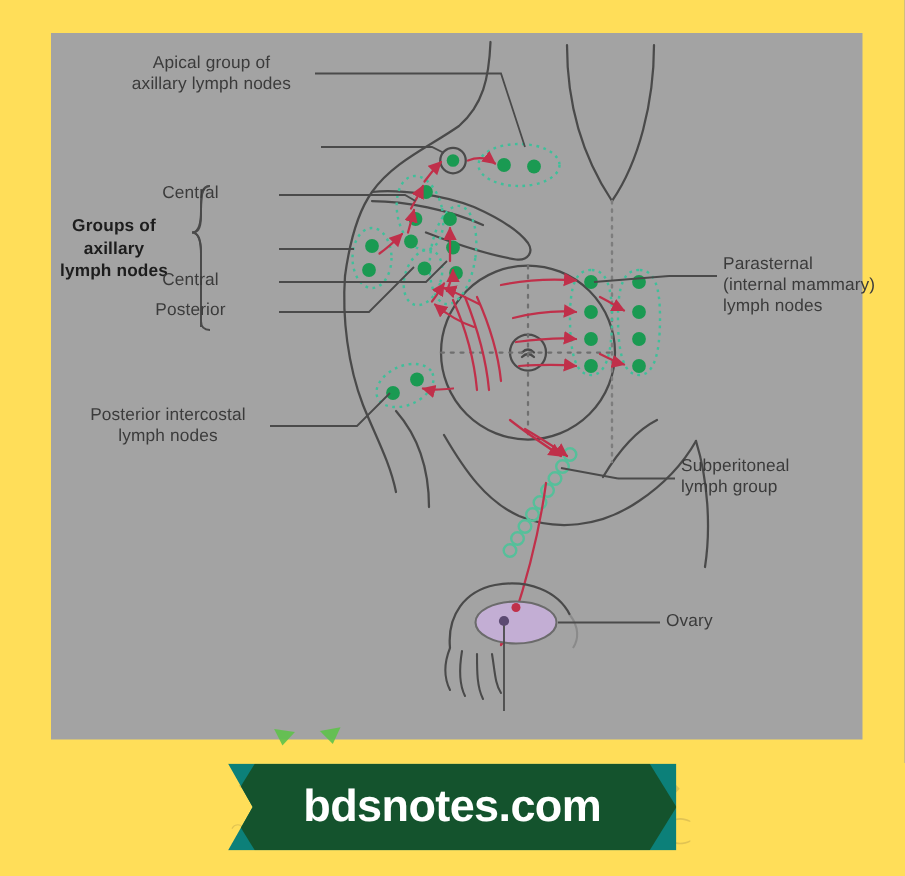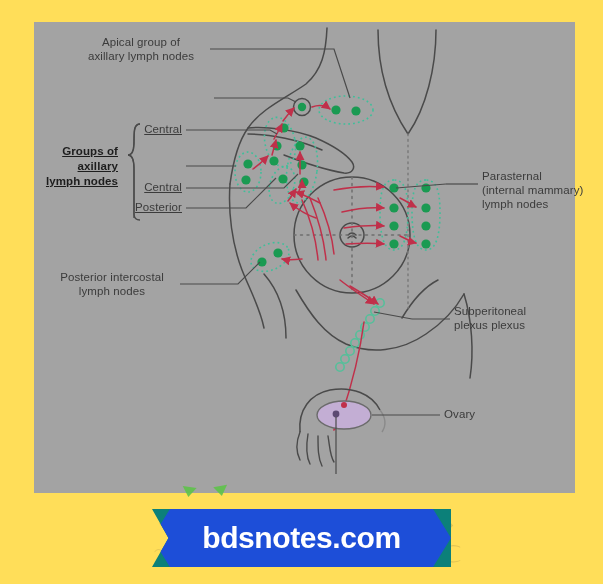--- a/index.html
+++ b/index.html
@@ -24,41 +24,41 @@
   
   .lbl{
     position:absolute;
     font-family:"Liberation Sans", sans-serif;
     font-size:11.5px;
     color:#3b3b3b;
     line-height:14px;
     white-space:pre;
     letter-spacing:.1px;
   }
-  .lbl.r{text-align:right;text-decoration:underline;}
+  .lbl.r{text-align:center;}
   .lbl.c{text-align:center;}
   .lbl.b{font-weight:bold;color:#1d1d1d;}
 
   
   .banner-wrap{
     position:absolute;
     left:0;top:493px;
     width:603px;height:91px;
   }
   .ribbon{
     position:absolute;
     left:152px;top:16px;
     width:299px;height:58px;
     background:#0c8079;
     clip-path:polygon(0 0,100% 0,100% 100%,0 100%,5.5% 50%);
     display:flex;align-items:center;justify-content:center;
   }
   .ribbon-inner{
     width:100%;height:100%;
-    background:#1d4ed8;
+    background:#14532d;
     clip-path:polygon(6% 0,94% 0,100% 50%,94% 100%,6% 100%,0 50%);
     display:flex;align-items:center;justify-content:center;
   }
   .ribbon-text{
     color:#ffffff;
     font-weight:bold;
     font-size:30px;
     letter-spacing:-.4px;
     font-family:"Liberation Sans", sans-serif;
   }
@@ -292,21 +292,21 @@
     <div class="lbl r" style="left:38px;top:178px;width:110px;">Posterior</div>
 
     <div class="lbl" style="left:448px;top:147px;width:120px;">Parasternal
 (internal mammary)
 lymph nodes</div>
 
     <div class="lbl c" style="left:10px;top:248px;width:136px;">Posterior intercostal
 lymph nodes</div>
 
     <div class="lbl" style="left:420px;top:282px;width:130px;">Subperitoneal
-plexus plexus</div>
+lymph group</div>
 
     <div class="lbl" style="left:410px;top:385px;width:80px;">Ovary</div>
 
 
   </div>
 
   <div class="banner-wrap">
     <div class="leafy" style="left:182px;top:-6px;transform:rotate(8deg);"></div>
     <div class="leafy" style="left:214px;top:-7px;transform:rotate(-10deg);"></div>
 

